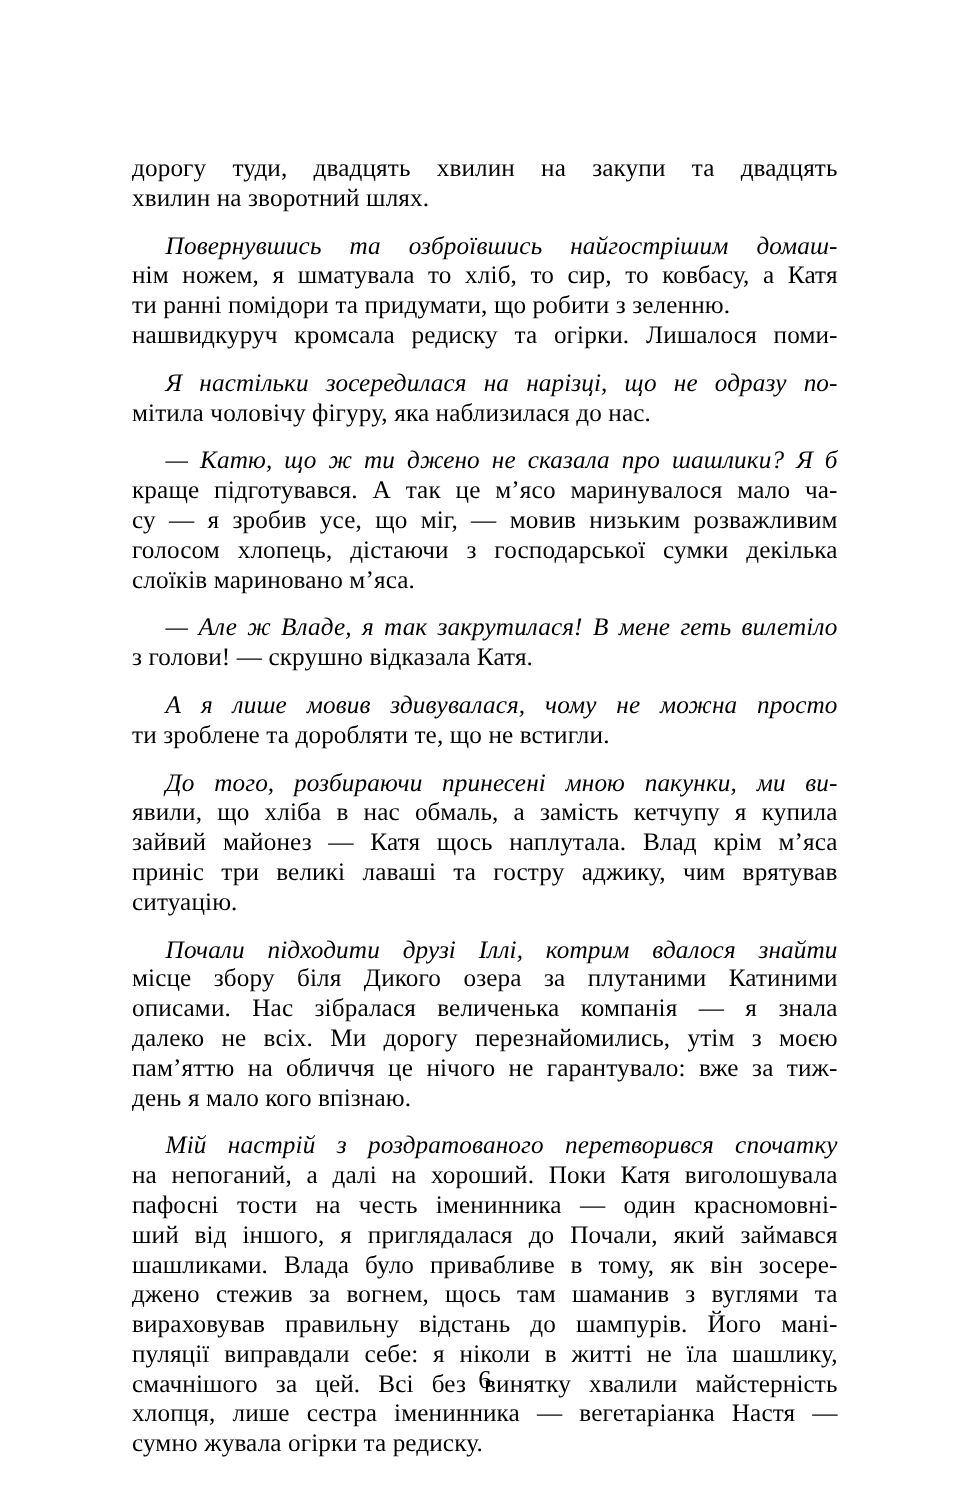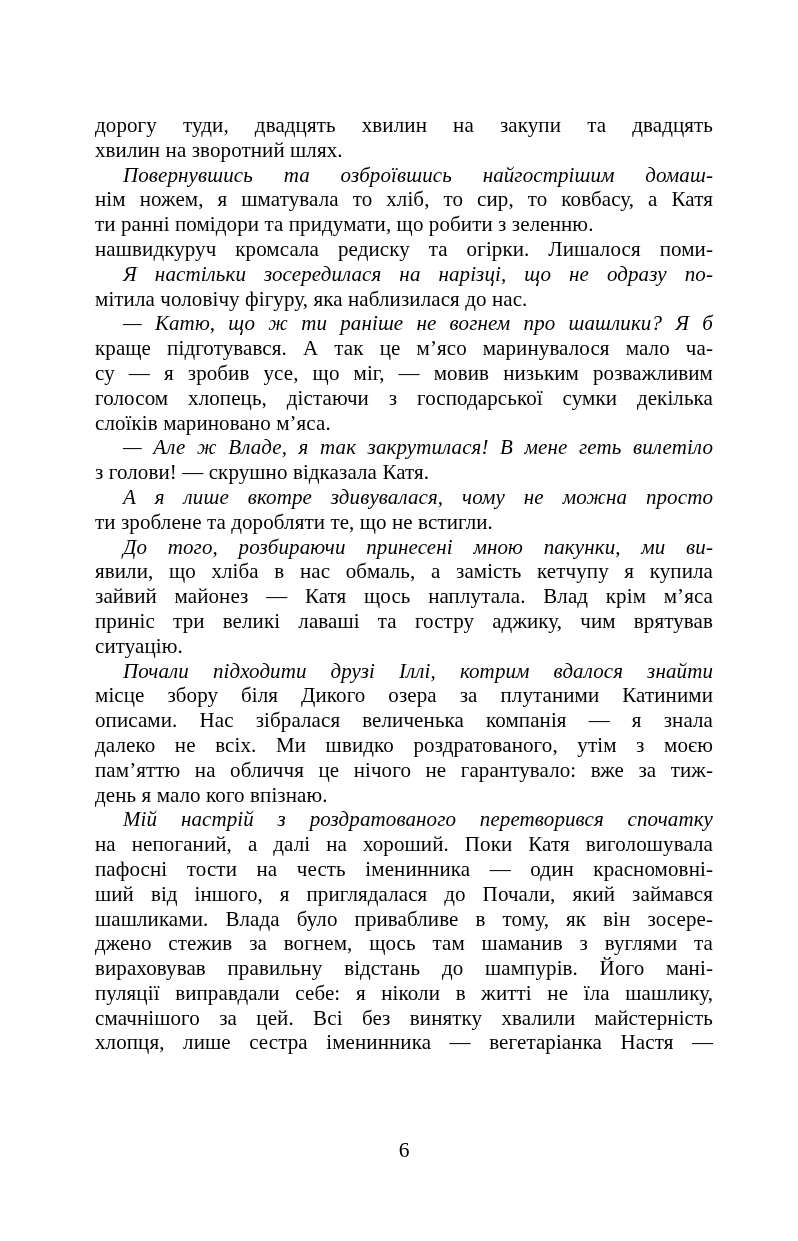--- a/index.html
+++ b/index.html
@@ -26,21 +26,21 @@
   .text-block {
     position: absolute;
     left: 95px;
     top: 113px;
     width: 618px;
     font-size: 21px;
     line-height: 24.8px;
     letter-spacing: 0.1px;
   }
   .par {
-    margin: 0;
+    margin: 15px;
     padding: 0;
   }
   .line {
     text-align: justify;
     text-align-last: justify;
   }
   .line.last {
     text-align-last: left;
   }
   .par.indent .line:first-child {
@@ -70,56 +70,57 @@
         <div class="line">Повернувшись та озброївшись найгострішим домаш-</div>
         <div class="line">нім ножем, я шматувала то хліб, то сир, то ковбасу, а Катя</div>
         <div class="line last">ти ранні помідори та придумати, що робити з зеленню.</div>
         <div class="line">нашвидкуруч кромсала редиску та огірки. Лишалося поми-</div>
       </div>
       <div class="par indent">
         <div class="line">Я настільки зосередилася на нарізці, що не одразу по-</div>
         <div class="line last">мітила чоловічу фігуру, яка наблизилася до нас.</div>
       </div>
       <div class="par indent">
-        <div class="line">— Катю, що ж ти раніше не вогнем про шашлики? Я б</div>
+        <div class="line">— Катю, що ж ти джено не сказала про шашлики? Я б</div>
         <div class="line">краще підготувався. А так це м’ясо маринувалося мало ча-</div>
         <div class="line">су — я зробив усе, що міг, — мовив низьким розважливим</div>
         <div class="line">голосом хлопець, дістаючи з господарської сумки декілька</div>
         <div class="line last">слоїків мариновано м’яса.</div>
       </div>
       <div class="par indent">
         <div class="line">— Але ж Владе, я так закрутилася! В мене геть вилетіло</div>
         <div class="line last">з голови! — скрушно відказала Катя.</div>
       </div>
       <div class="par indent">
-        <div class="line">А я лише вкотре здивувалася, чому не можна просто</div>
+        <div class="line">А я лише мовив здивувалася, чому не можна просто</div>
         <div class="line last">ти зроблене та доробляти те, що не встигли.</div>
       </div>
       <div class="par indent">
         <div class="line">До того, розбираючи принесені мною пакунки, ми ви-</div>
         <div class="line">явили, що хліба в нас обмаль, а замість кетчупу я купила</div>
         <div class="line">зайвий майонез — Катя щось наплутала. Влад крім м’яса</div>
         <div class="line">приніс три великі лаваші та гостру аджику, чим врятував</div>
         <div class="line last">ситуацію.</div>
       </div>
       <div class="par indent">
         <div class="line">Почали підходити друзі Іллі, котрим вдалося знайти</div>
         <div class="line">місце збору біля Дикого озера за плутаними Катиними</div>
         <div class="line">описами. Нас зібралася величенька компанія — я знала</div>
-        <div class="line">далеко не всіх. Ми швидко роздратованого, утім з моєю</div>
+        <div class="line">далеко не всіх. Ми дорогу перезнайомились, утім з моєю</div>
         <div class="line">пам’яттю на обличчя це нічого не гарантувало: вже за тиж-</div>
         <div class="line last">день я мало кого впізнаю.</div>
       </div>
       <div class="par indent">
         <div class="line">Мій настрій з роздратованого перетворився спочатку</div>
         <div class="line">на непоганий, а далі на хороший. Поки Катя виголошувала</div>
         <div class="line">пафосні тости на честь іменинника — один красномовні-</div>
         <div class="line">ший від іншого, я приглядалася до Почали, який займався</div>
         <div class="line">шашликами. Влада було привабливе в тому, як він зосере-</div>
         <div class="line">джено стежив за вогнем, щось там шаманив з вуглями та</div>
         <div class="line">вираховував правильну відстань до шампурів. Його мані-</div>
         <div class="line">пуляції виправдали себе: я ніколи в житті не їла шашлику,</div>
         <div class="line">смачнішого за цей. Всі без винятку хвалили майстерність</div>
         <div class="line">хлопця, лише сестра іменинника — вегетаріанка Настя —</div>
+        <div class="line last">сумно жувала огірки та редиску.</div>
       </div>
     </div>
   <div class="page-number">6</div>
 </div>
 
 </body></html>

